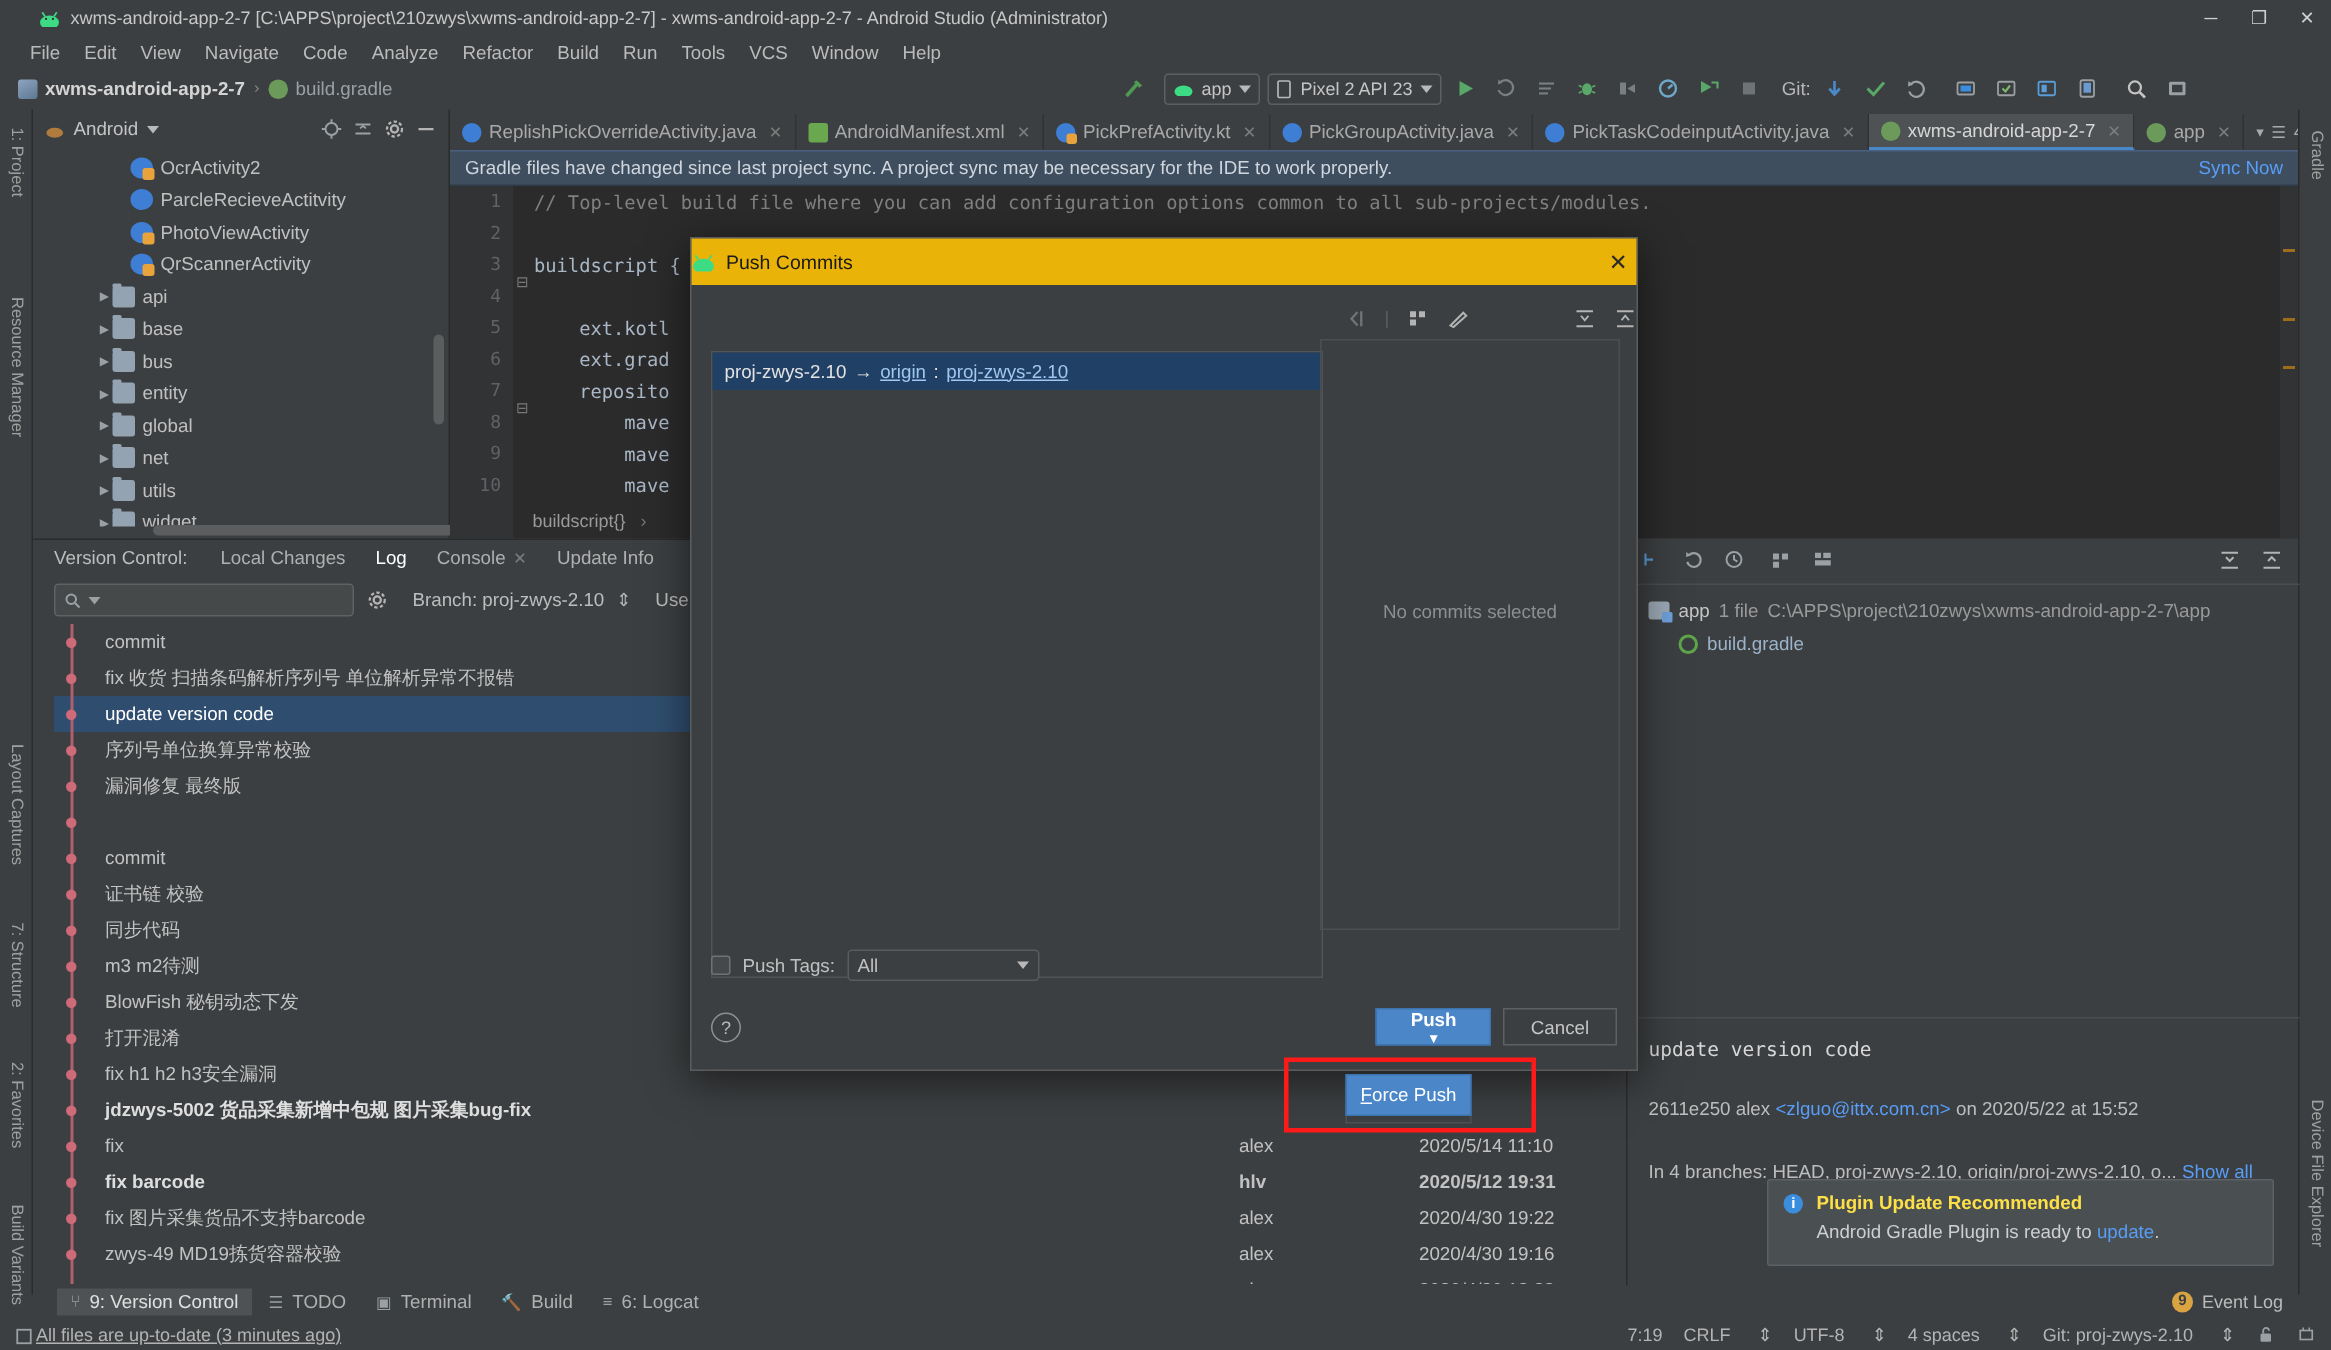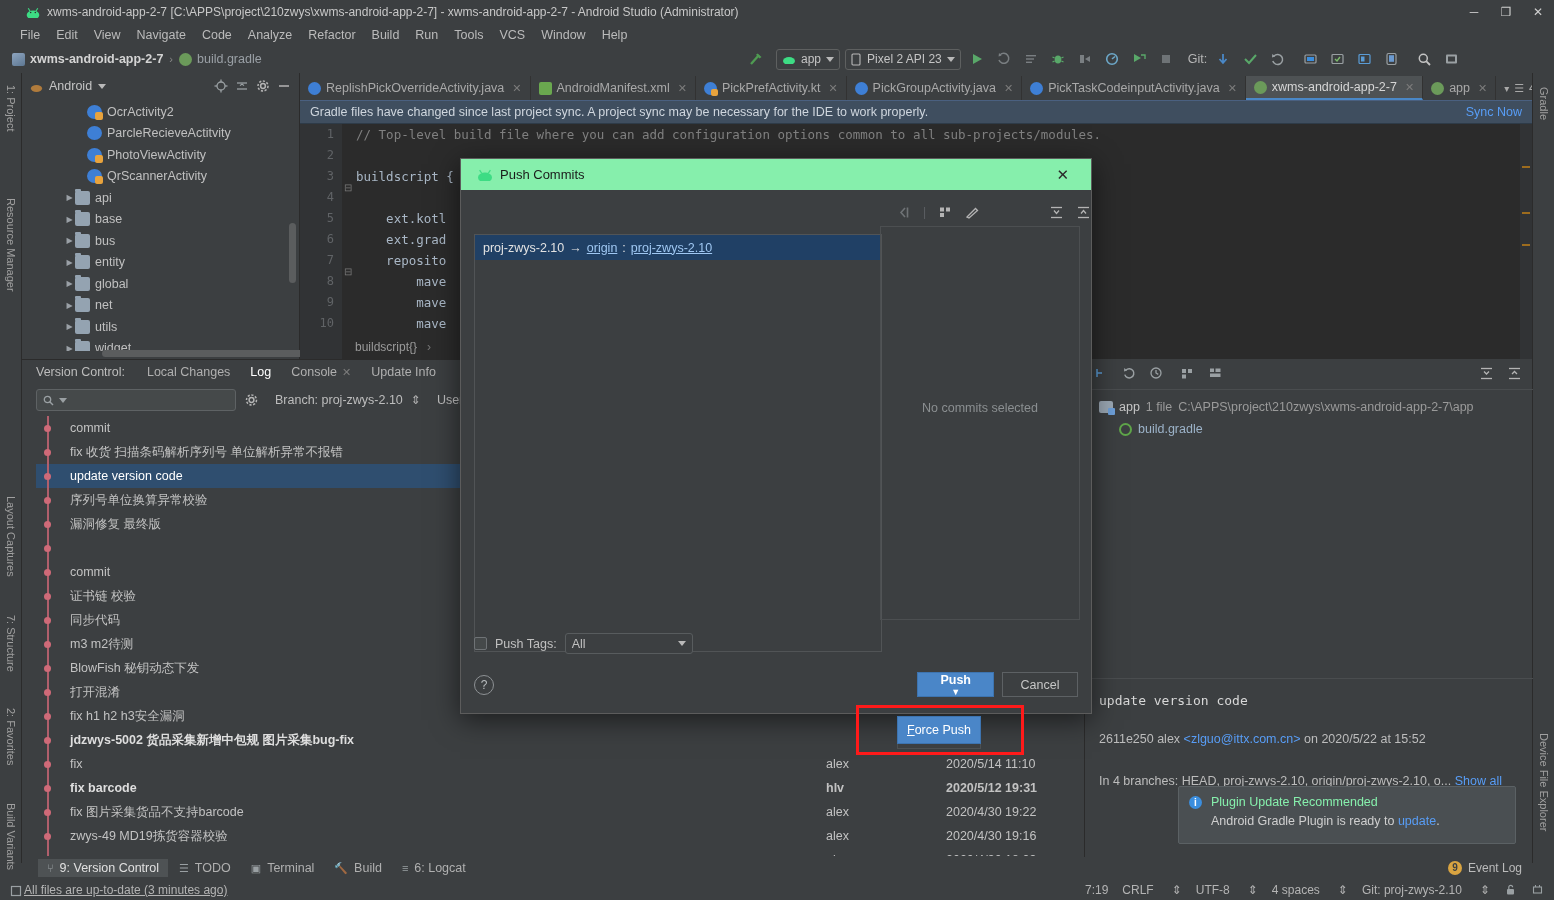--- a/index.html
+++ b/index.html
@@ -185,21 +185,21 @@
   .dmsg .meta a{ color:#589df6; text-decoration:none; }
   .dbranches{ position:absolute; left:0; top:415px; width:448px; padding:0 14px;
               font-size:12.5px; color:#bdbdbd; white-space:nowrap; overflow:hidden; }
   .dbranches .sa{ color:#589df6; }
 
   
   .balloon{
     position:absolute; left:1178px; top:786px; width:338px; height:58px;
     background:#4a4f52; border:1px solid #5b6164; border-radius:2px; padding:8px 10px;
   }
-  .balloon .t{ font-size:12.5px; font-weight:normal; color:#86efac; }
+  .balloon .t{ font-size:12.5px; font-weight:bold; color:#fde047; }
   .balloon .s{ font-size:12.5px; color:#cfcfcf; margin-top:5px; }
   .balloon .s a{ color:#589df6; text-decoration:none; }
   .bi{ position:absolute; left:10px; top:9px; width:13px;height:13px;border-radius:50%;background:#3b8ede;
        color:#fff;font-size:10px;font-weight:bold;text-align:center;line-height:13px; }
 
   
   .btmbar{
     position:absolute; left:22px; top:857px; width:1510px; height:22px;
     background:#3c3f41; display:flex; align-items:center; padding-left:16px; gap:2px;
   }
@@ -217,21 +217,21 @@
   .status .left{ display:flex; align-items:flex-end; gap:2px;text-decoration:underline; }
   .status .right{ margin-left:auto; display:flex; align-items:center; gap:14px; }
   .status .right .it{ display:flex; align-items:center; gap:18px; }
 
   
   .dlg{
     position:absolute; left:460px; top:158px; width:632px; height:556px;
     background:#3c3f41; border:1px solid #5c5c5c; box-shadow:0 6px 26px rgba(0,0,0,.55);
   }
   .dlg-tb{
-    height:31px; background:#86efac; display:flex; align-items:center; padding:0 16px;
+    height:31px; background:#eab308; display:flex; align-items:center; padding:0 0;
   }
   .dlg-tb .t{ font-size:13px; color:#1a1a1a; margin-left:7px; }
   .dlg-tb .cl{ margin-left:auto; font-size:15px; color:#2a2a2a; padding:0 6px; }
   .dlg-body{ position:absolute; left:0; top:31px; width:630px; height:523px; }
 
   .spec-pane{
     position:absolute; left:13px; top:12px; width:408px; height:418px;
     background:#3c3f41; border:1px solid #515456;margin-top:32px;
   }
   .spec-row{

